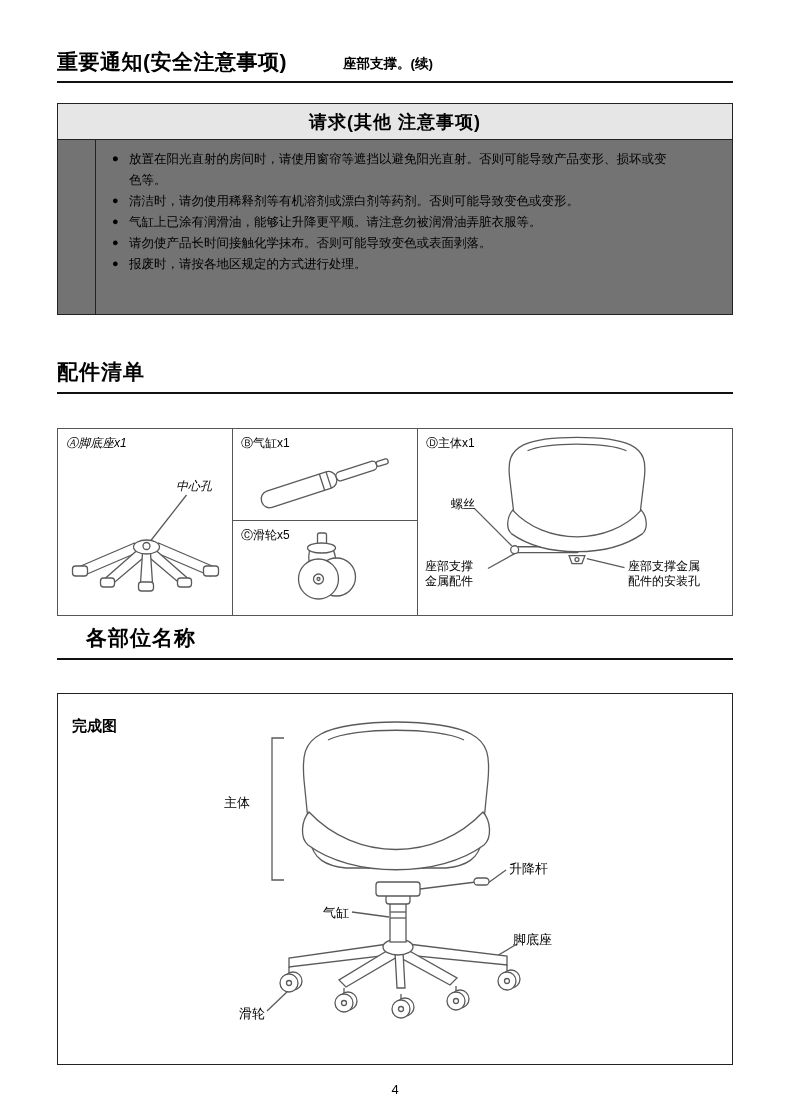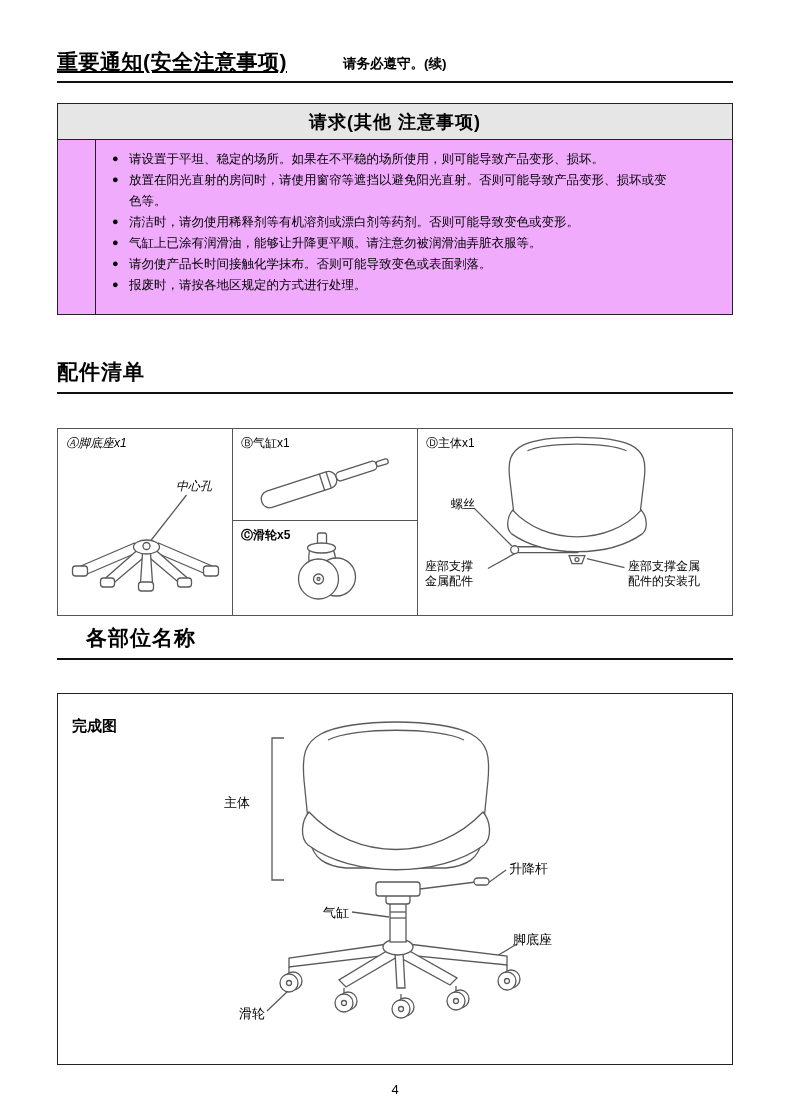--- a/index.html
+++ b/index.html
@@ -14,29 +14,29 @@
     height: 1117px;
     background: #fff;
     overflow: hidden;
   }
 
   
   .header-row {
     position: absolute; left: 57px; top: 48px; width: 676px;
     display: flex; align-items: flex-end;
   }
-  .h-main { font-size: 21px; font-weight: bold; letter-spacing: 0.5px; text-decoration: underline; }
+  .h-main { font-size: 21px; font-weight: bold; letter-spacing: 0.5px; }
   .h-note { font-size: 13.5px; font-weight: bold; margin-left: 56px; padding-bottom: 3px; }
   .rule { position: absolute; left: 57px; width: 676px; height: 2px; background: #111; }
   .rule-top { top: 81px; }
 
   
   .notice-box {
     position: absolute; left: 57px; top: 103px; width: 676px; height: 212px;
-    border: 1px solid #222; background: #f0abfc;
+    border: 1px solid #222; background: #737373;
   }
   .notice-title {
     height: 36px; background: #e6e6e6; border-bottom: 1px solid #222;
     display: flex; align-items: center; justify-content: center;
     font-size: 18px; font-weight: bold; letter-spacing: 1px;
   }
   .notice-body { display: flex; height: 174px; }
   .notice-gutter { width: 38px; border-right: 1px solid #222; }
   .notice-list {
     list-style: none; flex: 1;
@@ -55,21 +55,21 @@
 
   
   .parts-grid {
     position: absolute; left: 57px; top: 428px; width: 676px; height: 188px;
     display: flex; border: 1px solid #555; background: #fff;
   }
   .pcell { position: relative; }
   .cell-a { width: 175px; border-right: 1px solid #555; font-style: italic; }
   .pcol { width: 185px; border-right: 1px solid #555; display: flex; flex-direction: column; }
   .cell-b { height: 92px; border-bottom: 1px solid #555; text-align: right; }
-  .cell-c { flex: 1; font-weight: bold; }
+  .cell-c { flex: 1; }
   .cell-d { flex: 1; }
   .cell-label { position: absolute; left: 8px; top: 6px; font-size: 12px; z-index: 2; }
   .anno { position: absolute; font-size: 12px; line-height: 1.25; z-index: 2; }
   .multiline { white-space: pre-line; }
   .cell-svg { position: absolute; inset: 0; width: 100%; height: 100%; }
 
   .anno-centerhole { left: 118px; top: 50px; }
   .anno-screw { left: 33px; top: 68px; }
   .anno-support { left: 7px; top: 130px; }
   .anno-mounthole { left: 210px; top: 130px; }
@@ -96,30 +96,30 @@
   svg .ink { stroke: #5a5a5a; stroke-width: 1.3; fill: none; }
   svg .body-fill { stroke: #5a5a5a; stroke-width: 1.3; fill: #fff; }
 </style>
 </head>
 <body>
 
 <div class="page">
 
   <div class="header-row">
     <h1 class="h-main">重要通知(安全注意事项)</h1>
-    <span class="h-note">请务必遵守。(续)</span>
+    <span class="h-note">座部支撑。(续)</span>
   </div>
   <div class="rule rule-top"></div>
 
   <section class="notice-box">
     <div class="notice-title">请求(其他 注意事项)</div>
     <div class="notice-body">
       <div class="notice-gutter"></div>
       <ul class="notice-list">
-        <li><span class="bullet">●</span><span>请设置于平坦、稳定的场所。如果在不平稳的场所使用，则可能导致产品变形、损坏。</span></li>
+        <li><span class="bullet">●</span></li>
         <li><span class="bullet">●</span><span>放置在阳光直射的房间时，请使用窗帘等遮挡以避免阳光直射。否则可能导致产品变形、损坏或变色等。</span></li>
         <li><span class="bullet">●</span><span>清洁时，请勿使用稀释剂等有机溶剂或漂白剂等药剂。否则可能导致变色或变形。</span></li>
         <li><span class="bullet">●</span><span>气缸上已涂有润滑油，能够让升降更平顺。请注意勿被润滑油弄脏衣服等。</span></li>
         <li><span class="bullet">●</span><span>请勿使产品长时间接触化学抹布。否则可能导致变色或表面剥落。</span></li>
         <li><span class="bullet">●</span><span>报废时，请按各地区规定的方式进行处理。</span></li>
       </ul>
     </div>
   </section>
 
   <h2 class="h-sec sec1-title">配件清单</h2>

